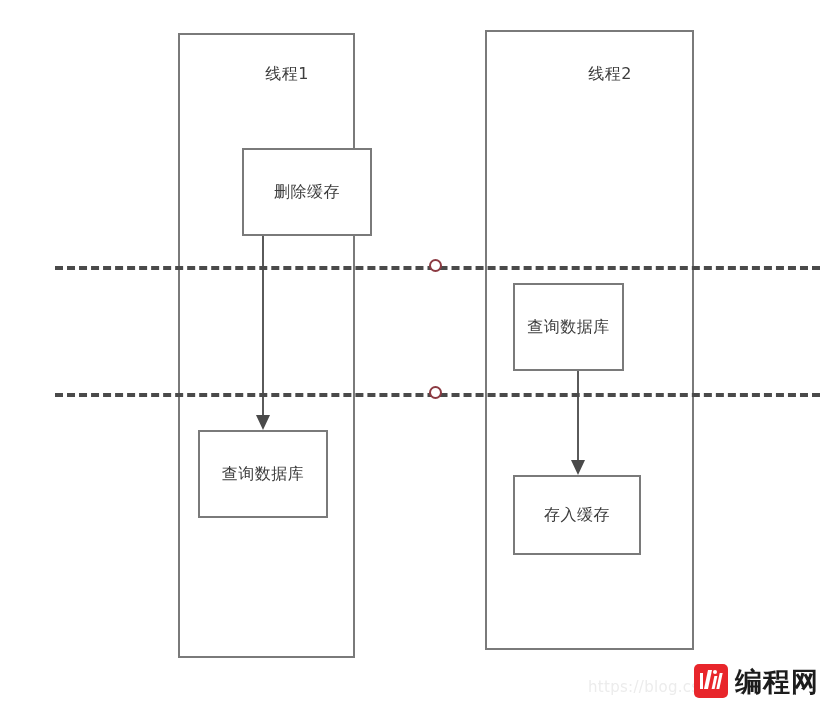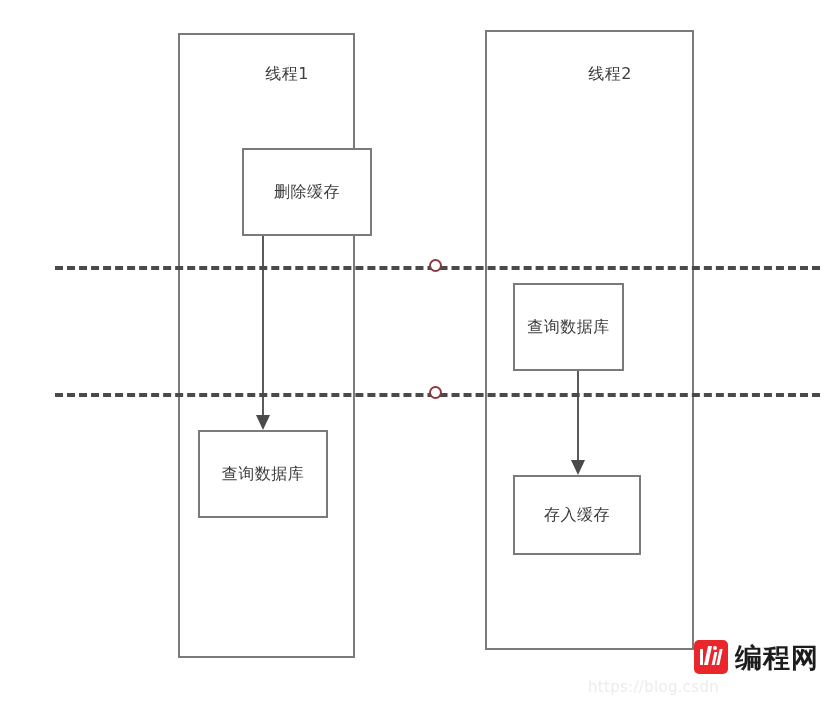--- a/index.html
+++ b/index.html
@@ -173,21 +173,21 @@
   </div>
 
   <div class="timeline" style="left:55px; top:266px; width:765px;"></div>
   <div class="timeline-marker" style="left:429px; top:259px;"></div>
 
   <div class="timeline" style="left:55px; top:393px; width:765px;"></div>
   <div class="timeline-marker" style="left:429px; top:386px;"></div>
 
   <div class="watermark" style="left:588px; top:678px;">https://blog.csdn</div>
 
-  <div class="logo" style="left:694px; top:640px;">
+  <div class="logo" style="left:694px; top:664px;">
     <div class="logo-mark">
       <span class="lm-a"></span>
       <span class="lm-b"></span>
       <span class="lm-dot"></span>
       <span class="lm-c"></span>
       <span class="lm-d"></span>
     </div>
     <div class="logo-text">编程网</div>
   </div>
 

